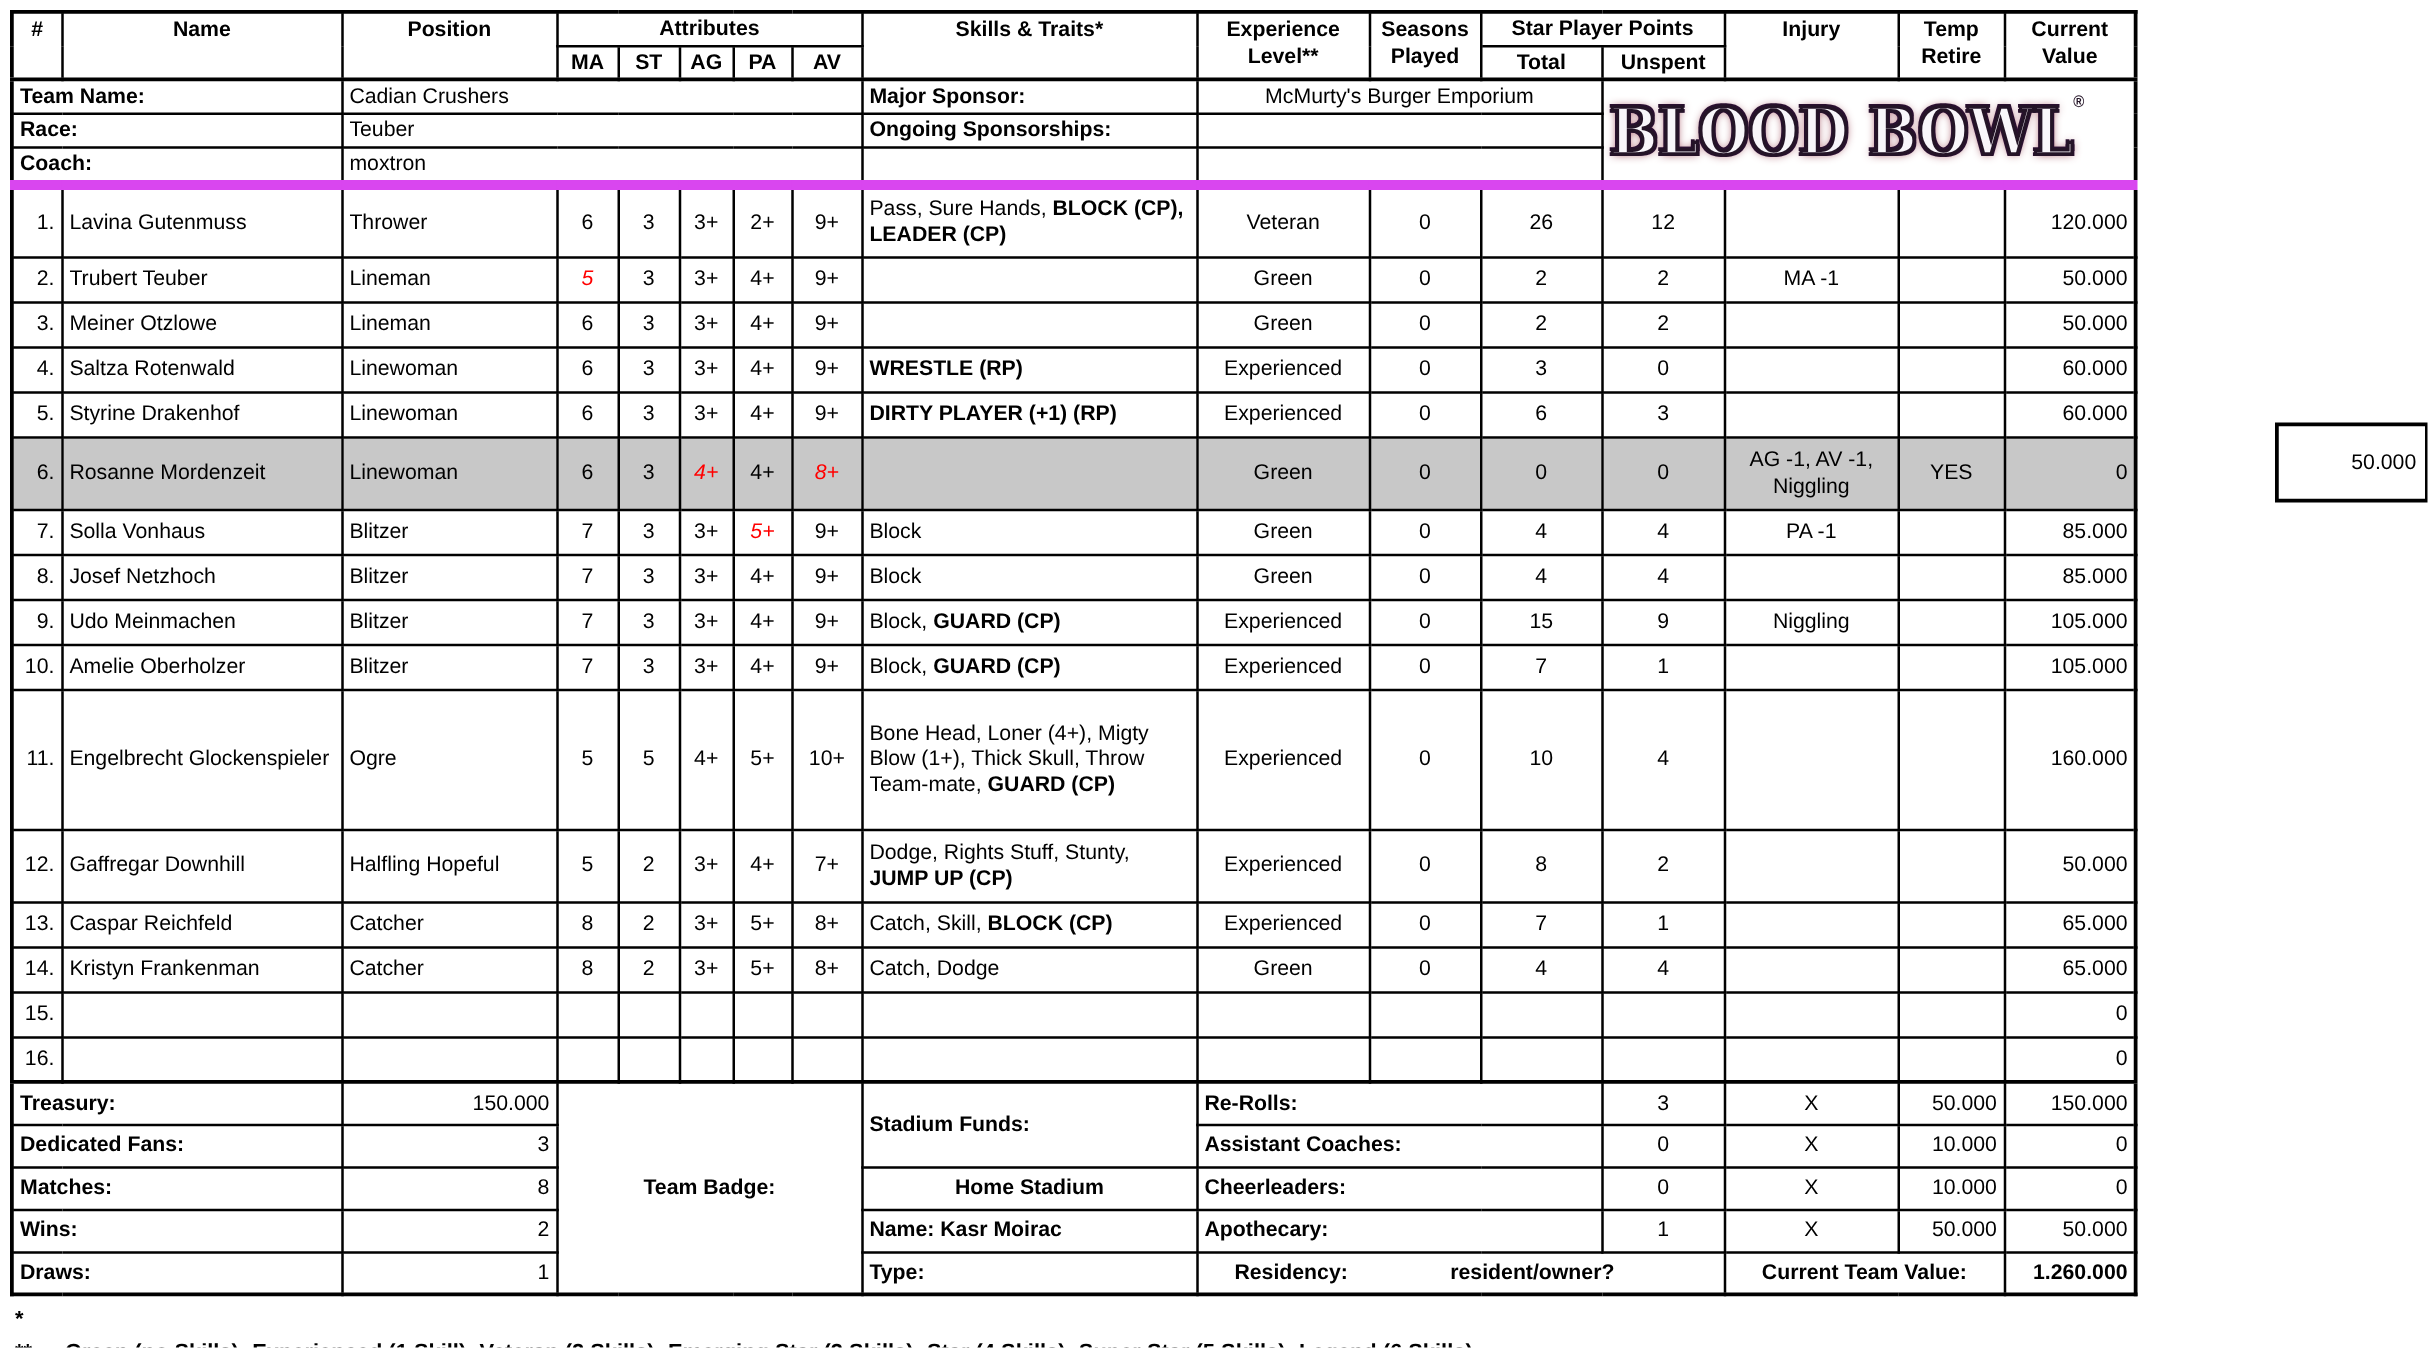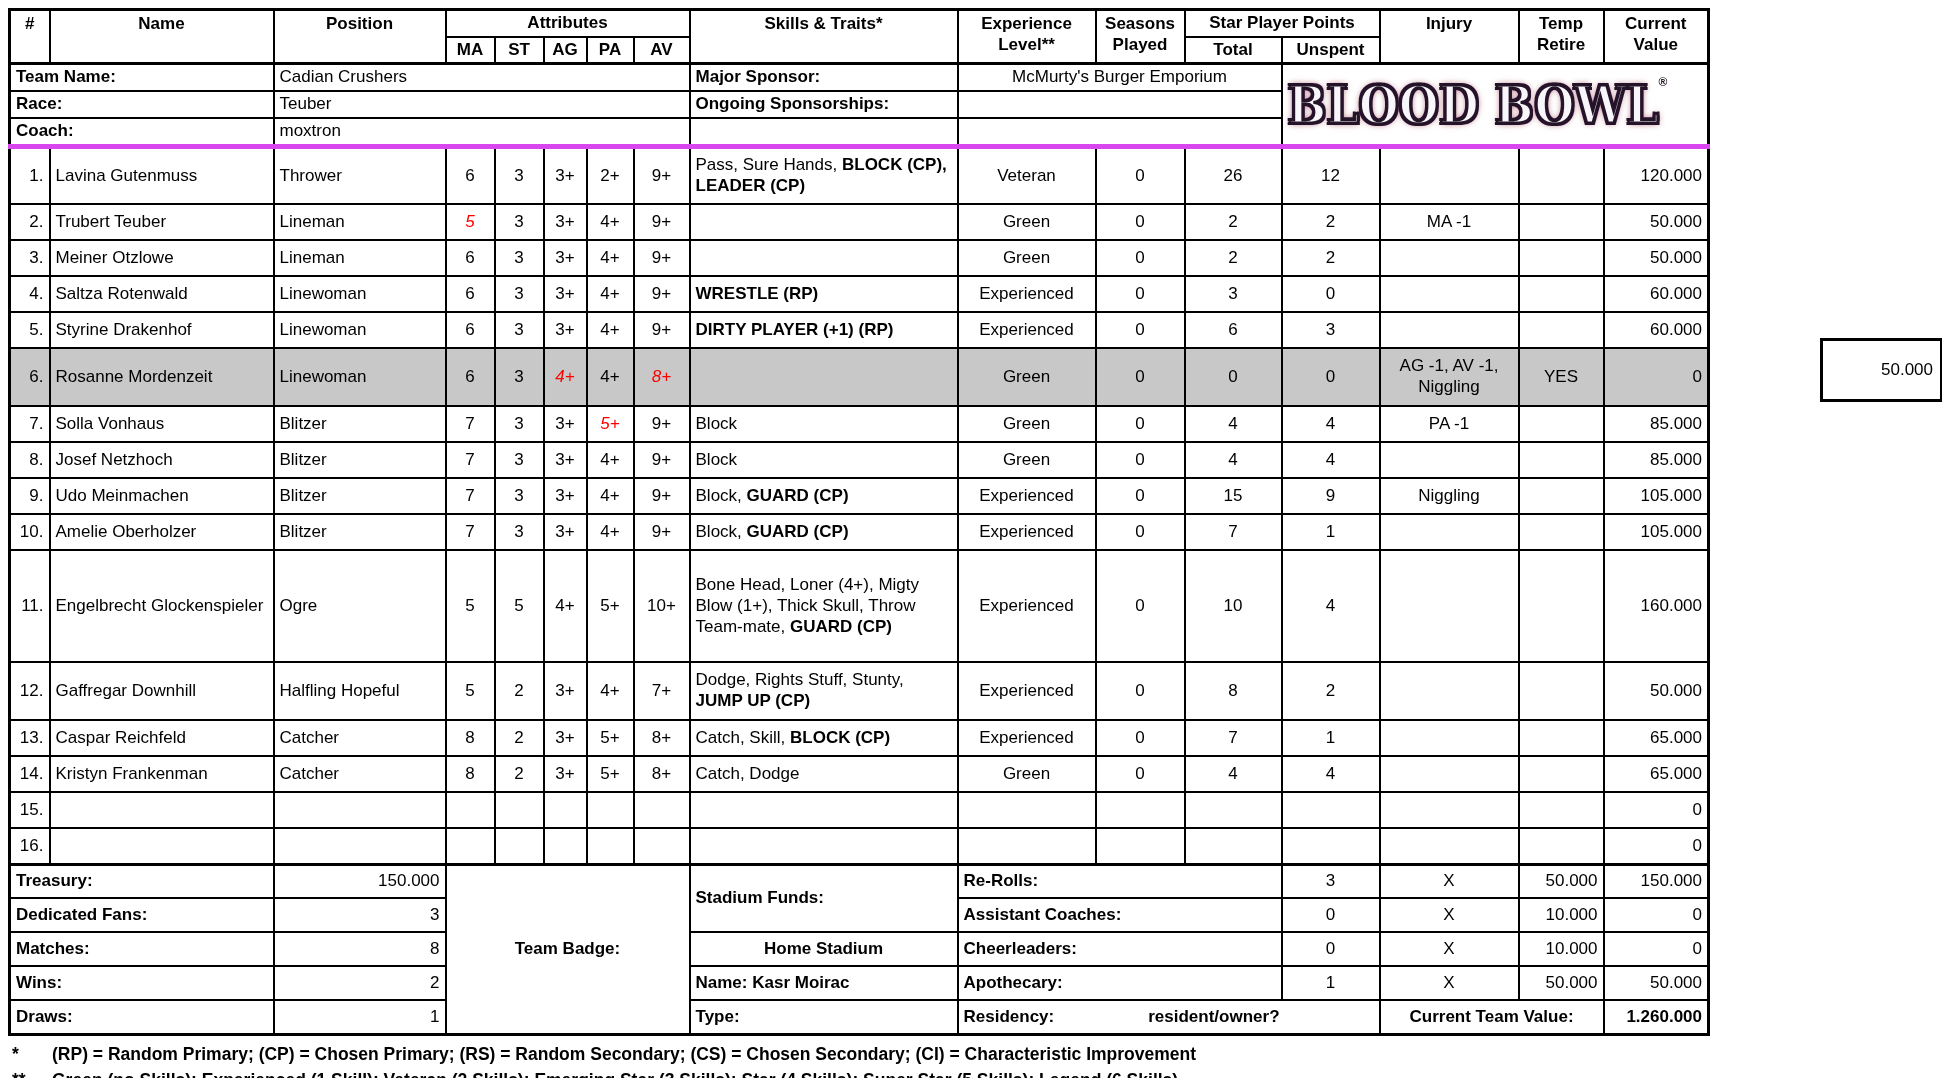--- a/index.html
+++ b/index.html
@@ -10,21 +10,21 @@
   #sheet { position:absolute; top:8px; left:8px; }
   table.grid {
     border-collapse:collapse; table-layout:fixed; width:1699px;
     border:3px solid #000;
   }
   table.grid td, table.grid th {
     border:2px solid #000; padding:2px 5px; font-size:17px; line-height:1.22;
     vertical-align:middle; overflow:hidden; word-wrap:break-word;
   }
   
-  tbody#info-body { border-bottom:5px solid #d946ef; }
+  tbody#info-body { border-bottom:8px solid #d946ef; }
   thead#roster-head { border-bottom:3px solid #000; }
   tbody#players-body { border-bottom:3px solid #000; }
 
   tbody#info-body tr { height:26px; }
   thead#roster-head tr { height:26px; }
   tbody#players-body tr { height:36px; }
   tbody#players-body tr:nth-child(1) { height:58px; }
   tbody#players-body tr:nth-child(6) { height:58px; }
   tbody#players-body tr:nth-child(11) { height:112px; }
   tbody#players-body tr:nth-child(12) { height:58px; }
@@ -55,21 +55,21 @@
     text-shadow:-2px -2px 0 #2a1030, 2px -2px 0 #2a1030, -2px 2px 0 #2a1030,
                  2px 2px 0 #2a1030, 0 0 7px #8c2b3d;
     white-space:nowrap;
   }
   .logo-reg { font-size:12px; vertical-align:top; color:#241427; -webkit-text-stroke:0; text-shadow:none; font-family:"Liberation Sans",sans-serif; font-weight:700;}
 
   .badge-cell { vertical-align:top; text-align:center; font-weight:700; }
   .funds-cell { vertical-align:top; text-align:left; font-weight:700; }
 
   .residency-cell { }
-  .res-flex { display:flex; }
+  .res-flex { display:flex;margin-left:24px; }
   .res-flex .lbl { font-weight:700; }
   .res-flex .val { flex:1; text-align:center; font-weight:700; }
 
   #footnotes { margin-top:5px; font-weight:700; font-size:17.5px; }
   .fn-line { display:flex; line-height:26px; }
   .fn-marker { width:40px; padding-left:4px; }
 
   #side-box {
     position:absolute; left:1820px; top:338px; width:110px; height:58px;
     border:3px solid #000; background:#fff; display:flex; align-items:center;
@@ -494,21 +494,20 @@
           </td>
           <td colspan="2" class="b center">Current Team Value:</td>
           <td class="b right">1.260.000</td>
         </tr>
       </tbody>
     </table>
 
     <div id="footnotes">
       <div class="fn-line">
         <span class="fn-marker">*</span>
-        <span>(RP) = Random Primary; (CP) = Chosen Primary; (RS) = Random Secondary; (CS) = Chosen Secondary; (CI) = Characteristic Improvement</span>
       </div>
       <div class="fn-line">
         <span class="fn-marker">**</span>
         <span>Green (no Skills); Experienced (1 Skill); Veteran (2 Skills); Emerging Star (3 Skills); Star (4 Skills); Super Star (5 Skills); Legend (6 Skills)</span>
       </div>
     </div>
   </div>
 
   <div id="side-box">
     <span>50.000</span>

